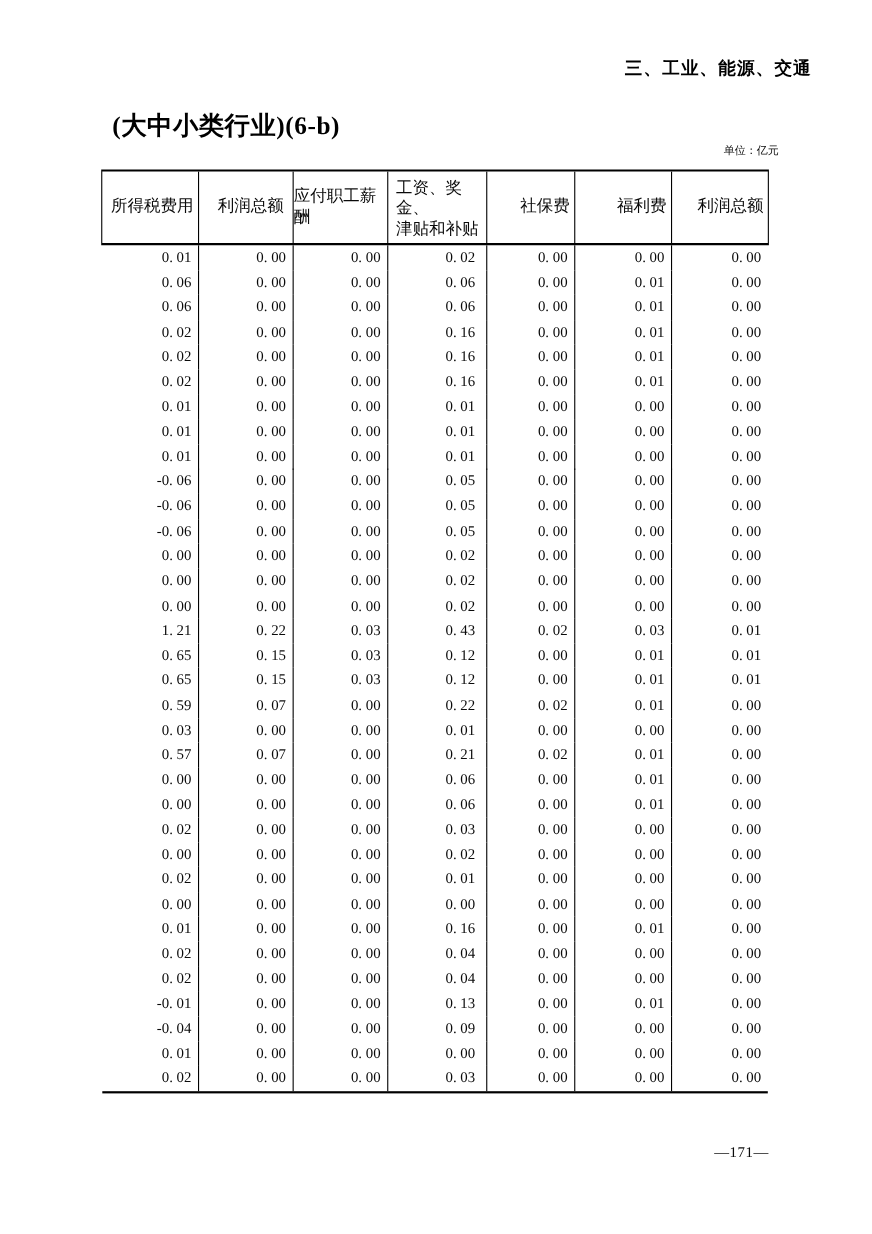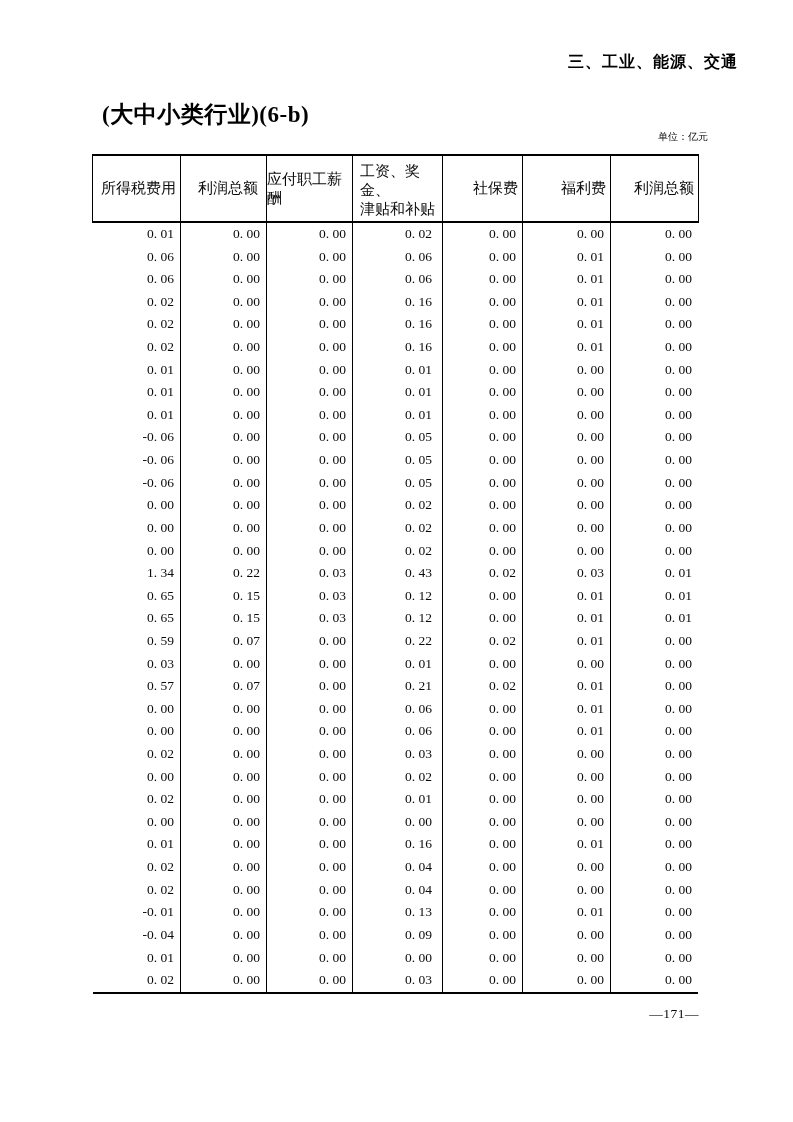--- a/index.html
+++ b/index.html
@@ -60,21 +60,21 @@
   .cell {
     text-align:right;
     padding-right:6px;
     font-size:13.5px;
     line-height:22.62px;
     white-space:pre;
   }
   .cell:not(:last-child){ border-right:1px solid #000; }
   .cell.c3 { padding-right:10px; }
   .page-number {
-    position:absolute; top:1006px; right:94px;
+    position:absolute; top:1040px; right:94px;
     font-size:13.5px; letter-spacing:0.5px;
   }
 </style>
 </head>
 <body>
 
 <div class="page">
 
   <div class="section-header">三、工业、能源、交通</div>
 
@@ -227,21 +227,21 @@
         <div class="trow">
           <div class="cell c0">0. 00</div>
           <div class="cell c1">0. 00</div>
           <div class="cell c2">0. 00</div>
           <div class="cell c3">0. 02</div>
           <div class="cell c4">0. 00</div>
           <div class="cell c5">0. 00</div>
           <div class="cell c6">0. 00</div>
         </div>
         <div class="trow">
-          <div class="cell c0">1. 34</div>
+          <div class="cell c0">1. 21</div>
           <div class="cell c1">0. 22</div>
           <div class="cell c2">0. 03</div>
           <div class="cell c3">0. 43</div>
           <div class="cell c4">0. 02</div>
           <div class="cell c5">0. 03</div>
           <div class="cell c6">0. 01</div>
         </div>
         <div class="trow">
           <div class="cell c0">0. 65</div>
           <div class="cell c1">0. 15</div>

